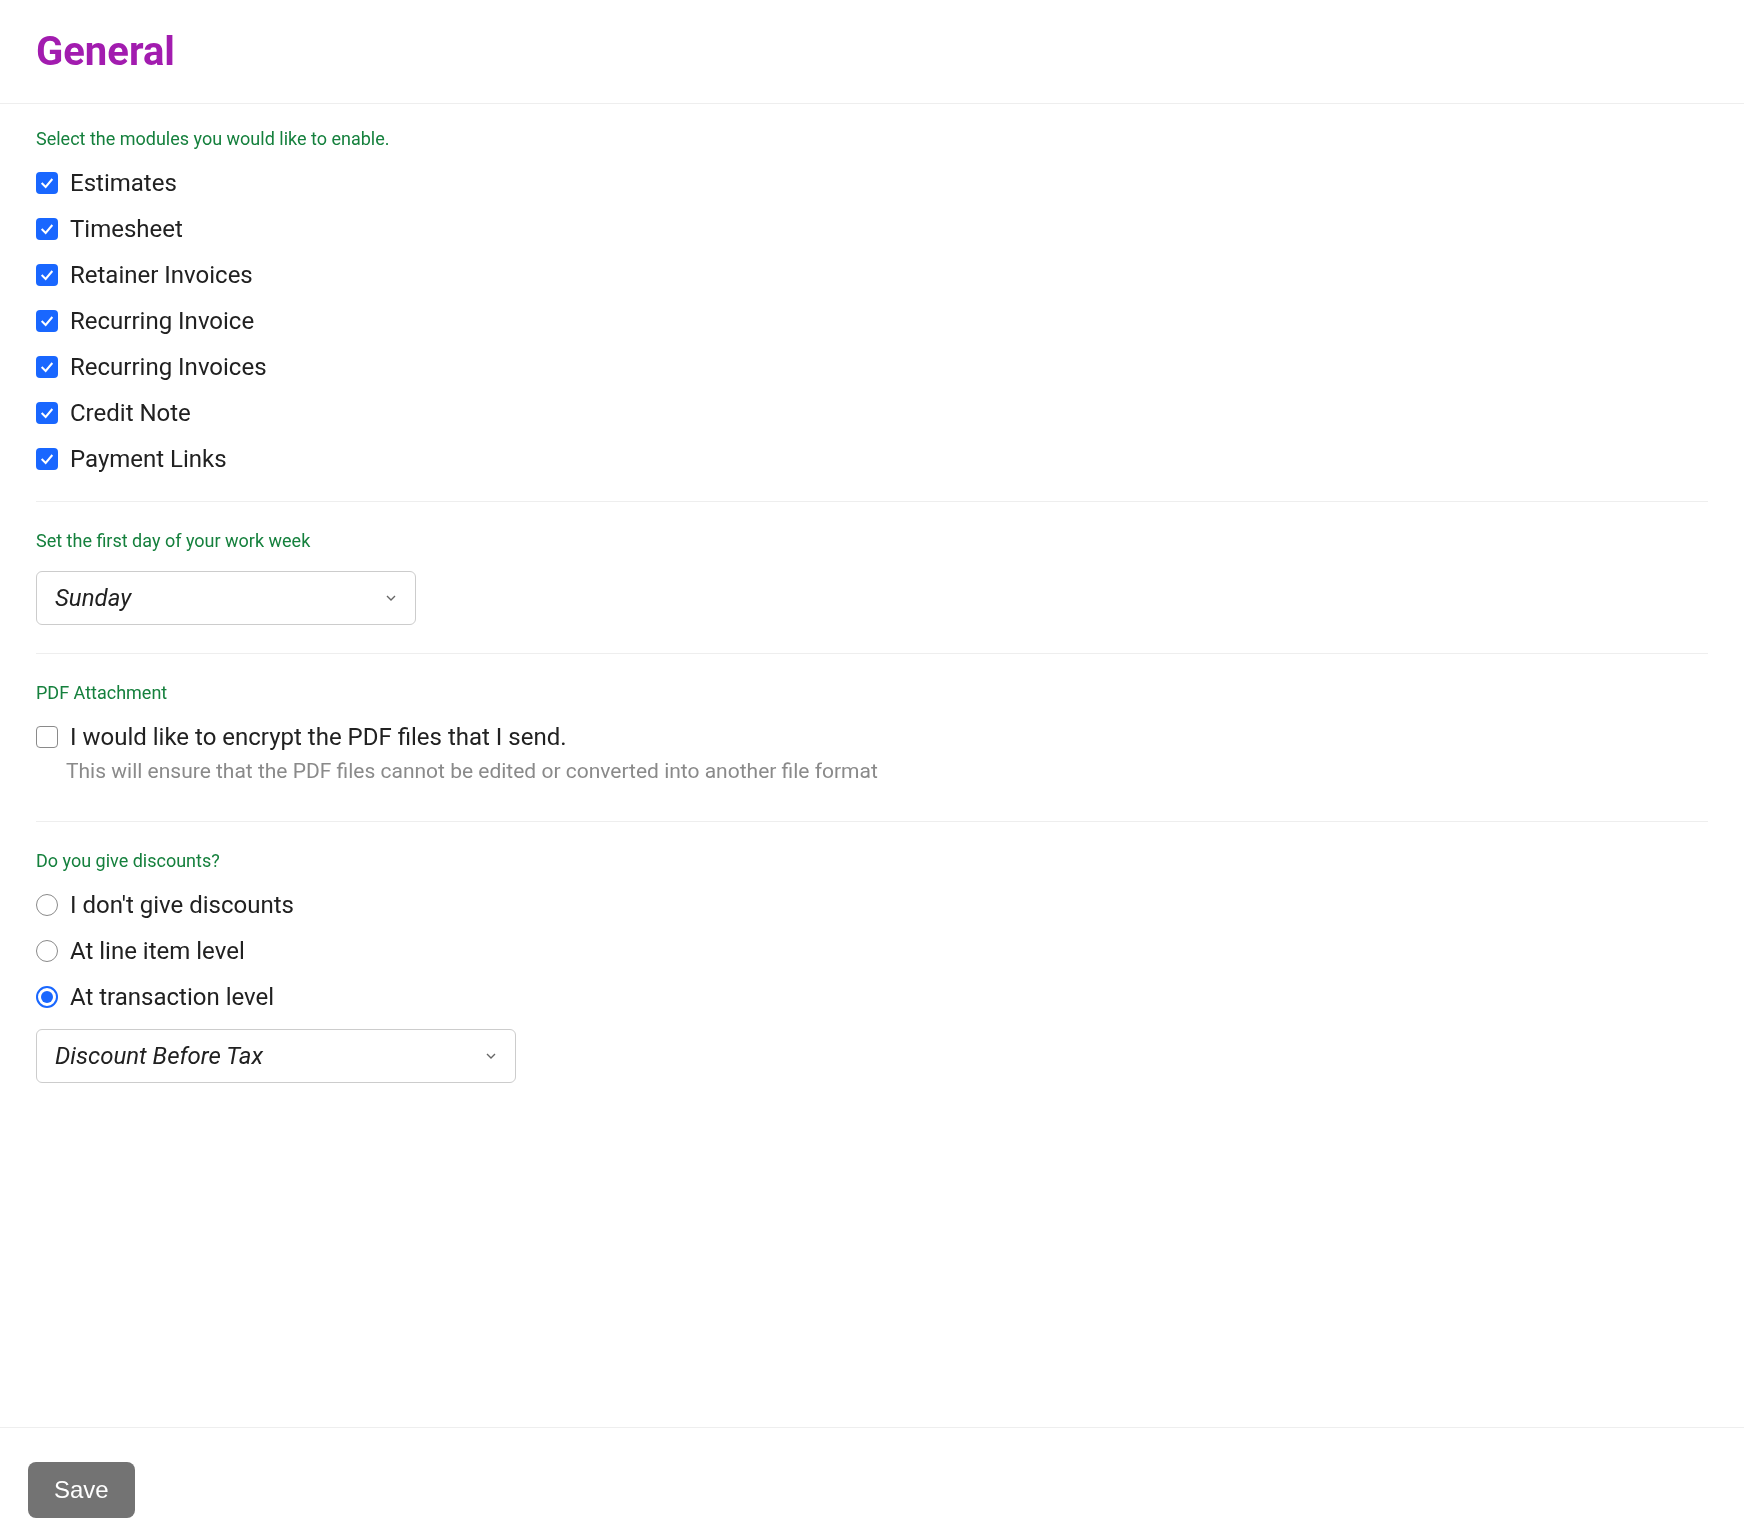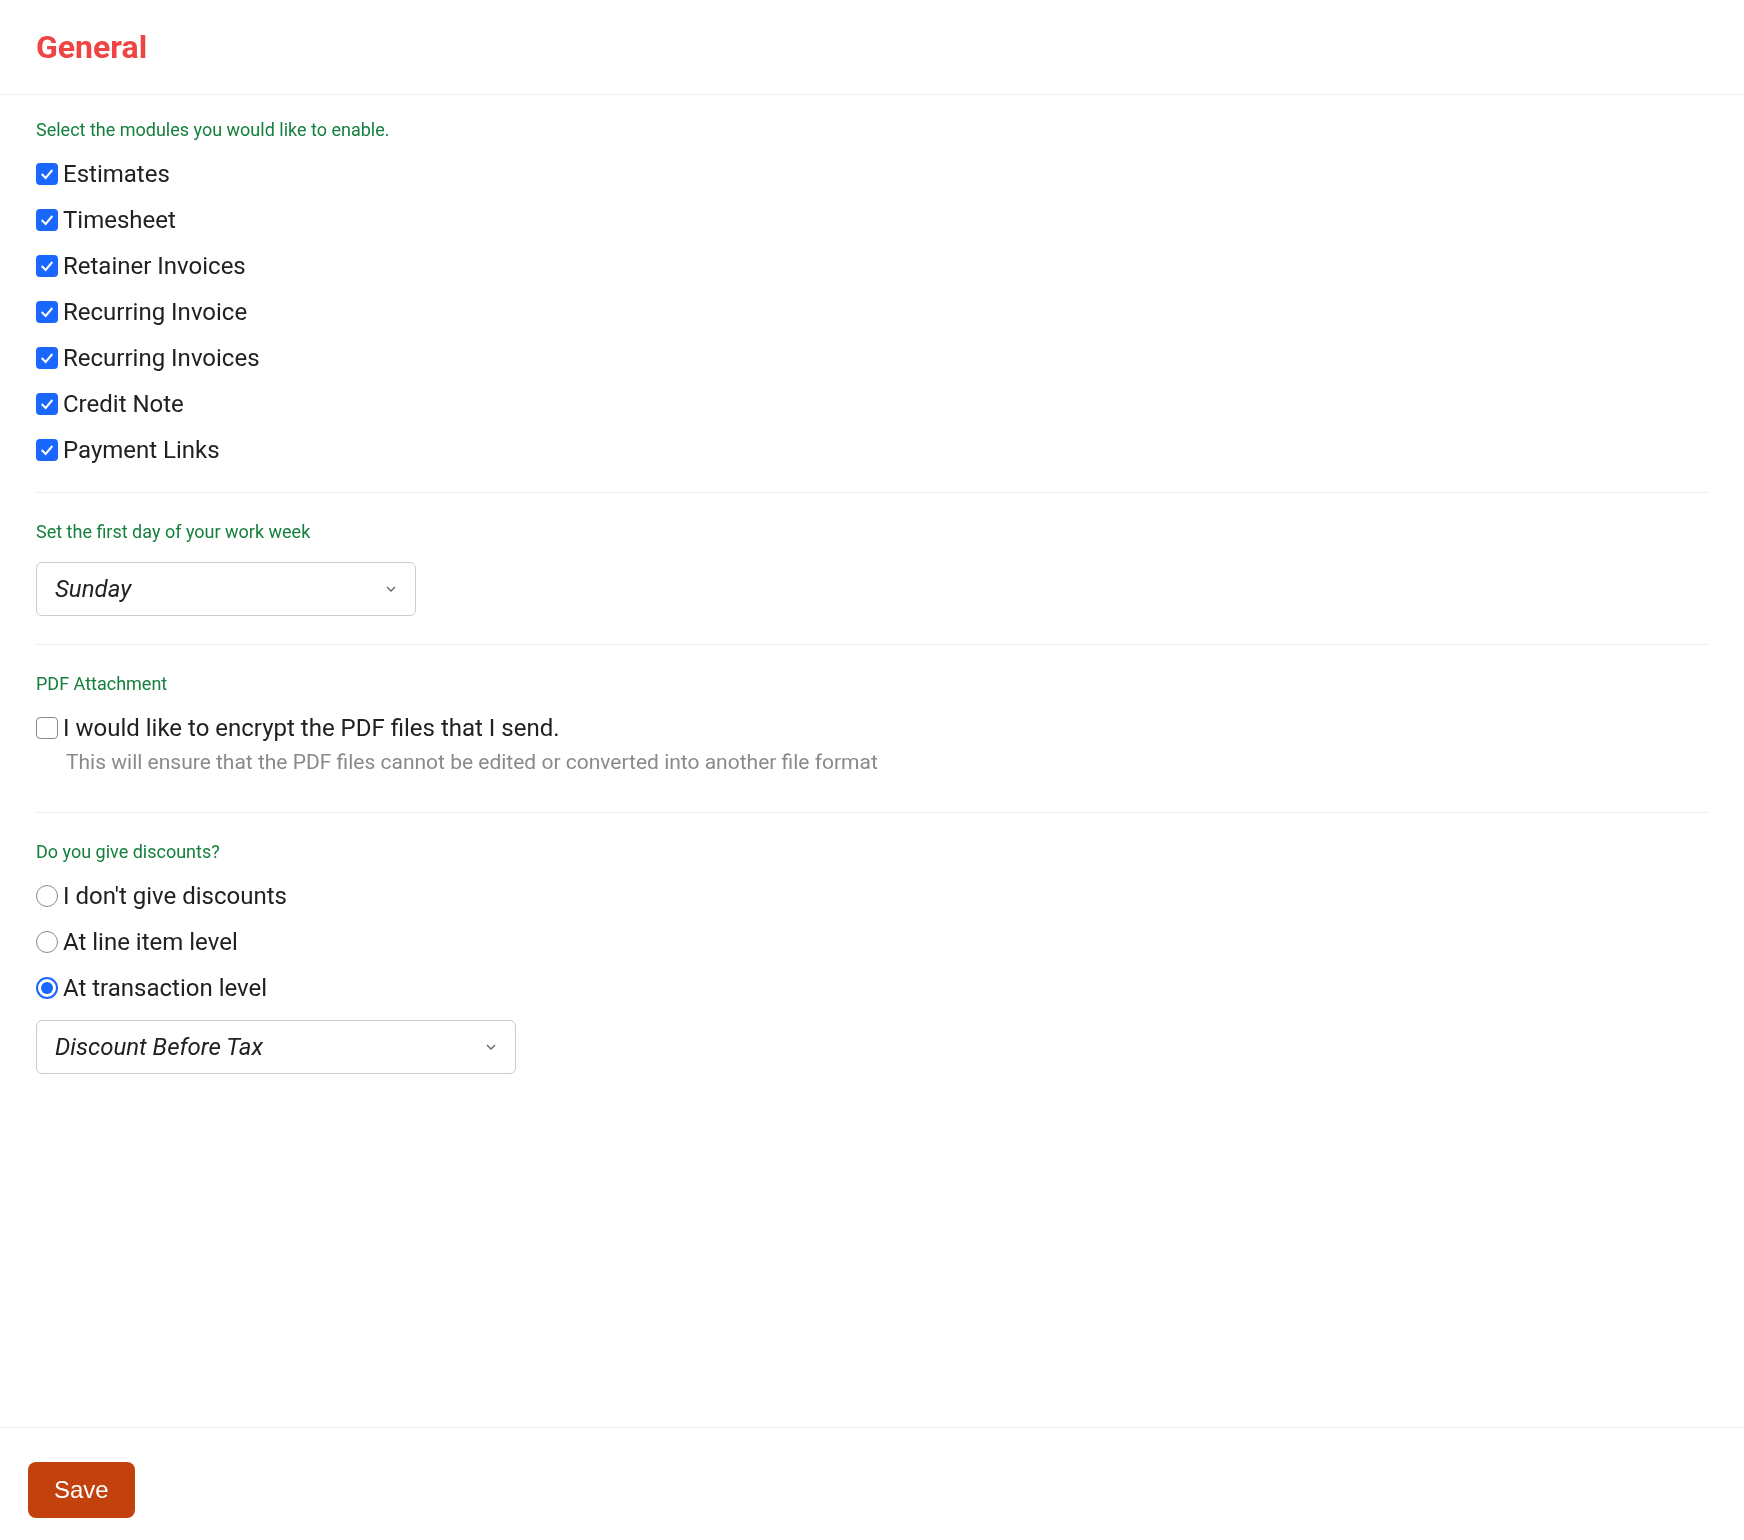--- a/index.html
+++ b/index.html
@@ -10,23 +10,23 @@
       width: 1744px;
     }
     .page {
       padding: 0;
     }
     .header {
       padding: 28px 0 28px 36px;
       border-bottom: 1px solid #eee;
     }
     .page-title {
-      font-size: 32px;
+      font-size: 40px;
       font-weight: 700;
-      color: #ef4444;
+      color: #a21caf;
     }
     .content {
       padding: 24px 36px 150px 36px;
     }
     .section {
       padding: 0 0 28px 0;
       border-bottom: 1px solid #eee;
       margin-bottom: 28px;
       max-width: 1700px;
     }
@@ -35,21 +35,21 @@
     }
     .section-label {
       font-size: 18px;
       font-weight: 400;
       color: #15803d;
       margin-bottom: 20px;
     }
     .checkbox-row, .radio-row {
       display: flex;
       align-items: center;
-      gap: 5px;
+      gap: 12px;
       margin-bottom: 18px;
     }
     .checkbox-row:last-child, .radio-row:last-child {
       margin-bottom: 0;
     }
     .checkbox {
       width: 22px;
       height: 22px;
       border-radius: 4px;
       display: inline-flex;
@@ -141,21 +141,21 @@
     .footer {
       position: fixed;
       left: 0;
       bottom: 0;
       width: 1744px;
       border-top: 1px solid #eee;
       background: #fff;
       padding: 22px 28px;
     }
     .save-btn {
-      background: #c2410c;
+      background: #737373;
       color: #fff;
       border: none;
       border-radius: 8px;
       font-size: 24px;
       padding: 14px 26px;
       cursor: pointer;
       margin-top: 12px;
     }
   </style>
 </head>

